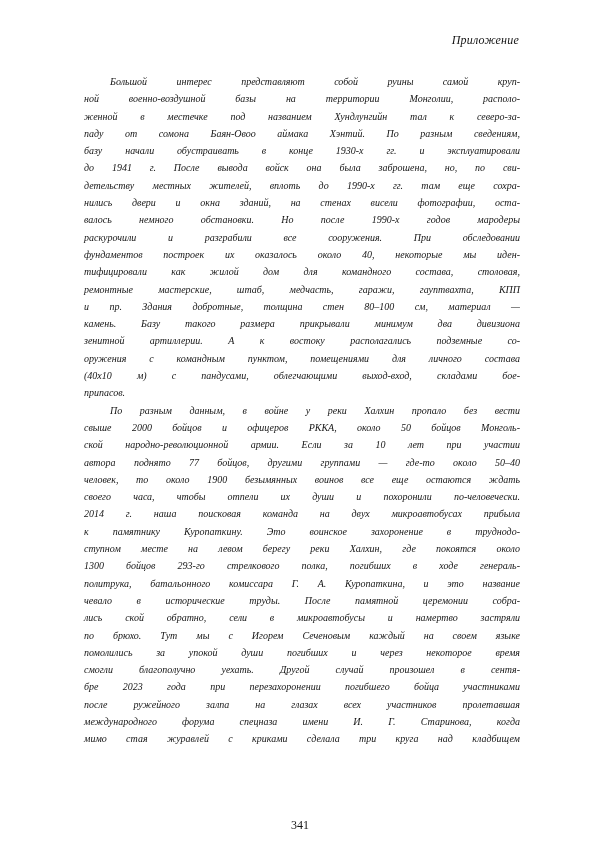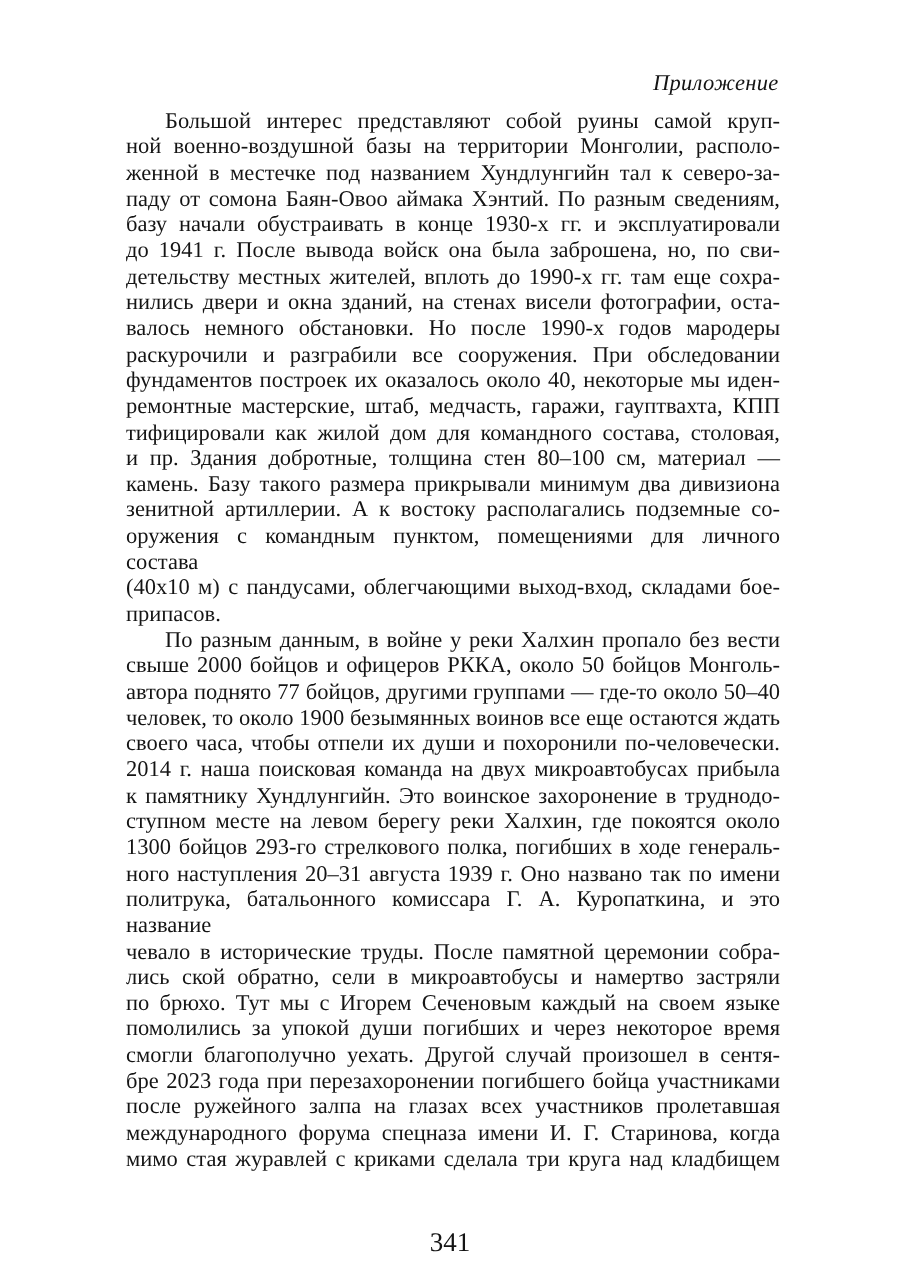--- a/index.html
+++ b/index.html
@@ -11,48 +11,49 @@
     position: relative;
     width: 600px;
     height: 851px;
     background: #ffffff;
     color: #141414;
     font-family: "Liberation Serif", "DejaVu Serif", serif;
     overflow: hidden;
   }
   .running-head {
     position: absolute;
-    top: 48px;
+    top: 33px;
     right: 81px;
     font-style: italic;
-    font-size: 15px;
+    font-size: 12px;
     letter-spacing: 0.2px;
   }
   .text-body {
     position: absolute;
     top: 73px;
     left: 84px;
     width: 436px;
-    font-size: 15px;
+    font-size: 10px;
     line-height: 17.3px;
+    font-style: italic;
   }
   .paragraph { margin: 0; }
   .line {
     text-align: justify;
     text-align-last: justify;
   }
   .line.first { text-indent: 26px; }
   .line.no-just { text-align-last: left; }
   .page-number {
     position: absolute;
     top: 818px;
     left: 0;
     width: 600px;
     text-align: center;
-    font-size: 18px;
+    font-size: 12px;
   }
 </style>
 </head>
 <body>
 
 <div class="page">
   <div class="running-head">Приложение</div>
 
   <div class="text-body">
       <div class="paragraph">
@@ -60,40 +61,40 @@
         <div class="line">ной военно-воздушной базы на территории Монголии, располо-</div>
         <div class="line">женной в местечке под названием Хундлунгийн тал к северо-за-</div>
         <div class="line">паду от сомона Баян-Овоо аймака Хэнтий. По разным сведениям,</div>
         <div class="line">базу начали обустраивать в конце 1930-х гг. и эксплуатировали</div>
         <div class="line">до 1941 г. После вывода войск она была заброшена, но, по сви-</div>
         <div class="line">детельству местных жителей, вплоть до 1990-х гг. там еще сохра-</div>
         <div class="line">нились двери и окна зданий, на стенах висели фотографии, оста-</div>
         <div class="line">валось немного обстановки. Но после 1990-х годов мародеры</div>
         <div class="line">раскурочили и разграбили все сооружения. При обследовании</div>
         <div class="line">фундаментов построек их оказалось около 40, некоторые мы иден-</div>
+        <div class="line">тифицировали как жилой дом для командного состава, столовая,</div>
         <div class="line">ремонтные мастерские, штаб, медчасть, гаражи, гауптвахта, КПП</div>
-        <div class="line">тифицировали как жилой дом для командного состава, столовая,</div>
         <div class="line">и пр. Здания добротные, толщина стен 80–100 см, материал —</div>
         <div class="line">камень. Базу такого размера прикрывали минимум два дивизиона</div>
         <div class="line">зенитной артиллерии. А к востоку располагались подземные со-</div>
         <div class="line">оружения с командным пунктом, помещениями для личного состава</div>
         <div class="line">(40х10 м) с пандусами, облегчающими выход-вход, складами бое-</div>
         <div class="line no-just">припасов.</div>
       </div>
       <div class="paragraph">
         <div class="line first">По разным данным, в войне у реки Халхин пропало без вести</div>
         <div class="line">свыше 2000 бойцов и офицеров РККА, около 50 бойцов Монголь-</div>
+        <div class="line">ской народно-революционной армии. Если за 10 лет при участии</div>
         <div class="line">автора поднято 77 бойцов, другими группами — где-то около 50–40</div>
         <div class="line">человек, то около 1900 безымянных воинов все еще остаются ждать</div>
         <div class="line">своего часа, чтобы отпели их души и похоронили по-человечески.</div>
         <div class="line">2014 г. наша поисковая команда на двух микроавтобусах прибыла</div>
-        <div class="line">к памятнику Хундлунгийн. Это воинское захоронение в труднодо-</div>
+        <div class="line">к памятнику Куропаткину. Это воинское захоронение в труднодо-</div>
         <div class="line">ступном месте на левом берегу реки Халхин, где покоятся около</div>
         <div class="line">1300 бойцов 293-го стрелкового полка, погибших в ходе генераль-</div>
-        <div class="line">ного наступления 20–31 августа 1939 г. Оно названо так по имени</div>
         <div class="line">политрука, батальонного комиссара Г. А. Куропаткина, и это название</div>
         <div class="line">чевало в исторические труды. После памятной церемонии собра-</div>
         <div class="line">лись ской обратно, сели в микроавтобусы и намертво застряли</div>
         <div class="line">по брюхо. Тут мы с Игорем Сеченовым каждый на своем языке</div>
         <div class="line">помолились за упокой души погибших и через некоторое время</div>
         <div class="line">смогли благополучно уехать. Другой случай произошел в сентя-</div>
         <div class="line">бре 2023 года при перезахоронении погибшего бойца участниками</div>
         <div class="line">после ружейного залпа на глазах всех участников пролетавшая</div>
         <div class="line">международного форума спецназа имени И. Г. Старинова, когда</div>
         <div class="line">мимо стая журавлей с криками сделала три круга над кладбищем</div>

